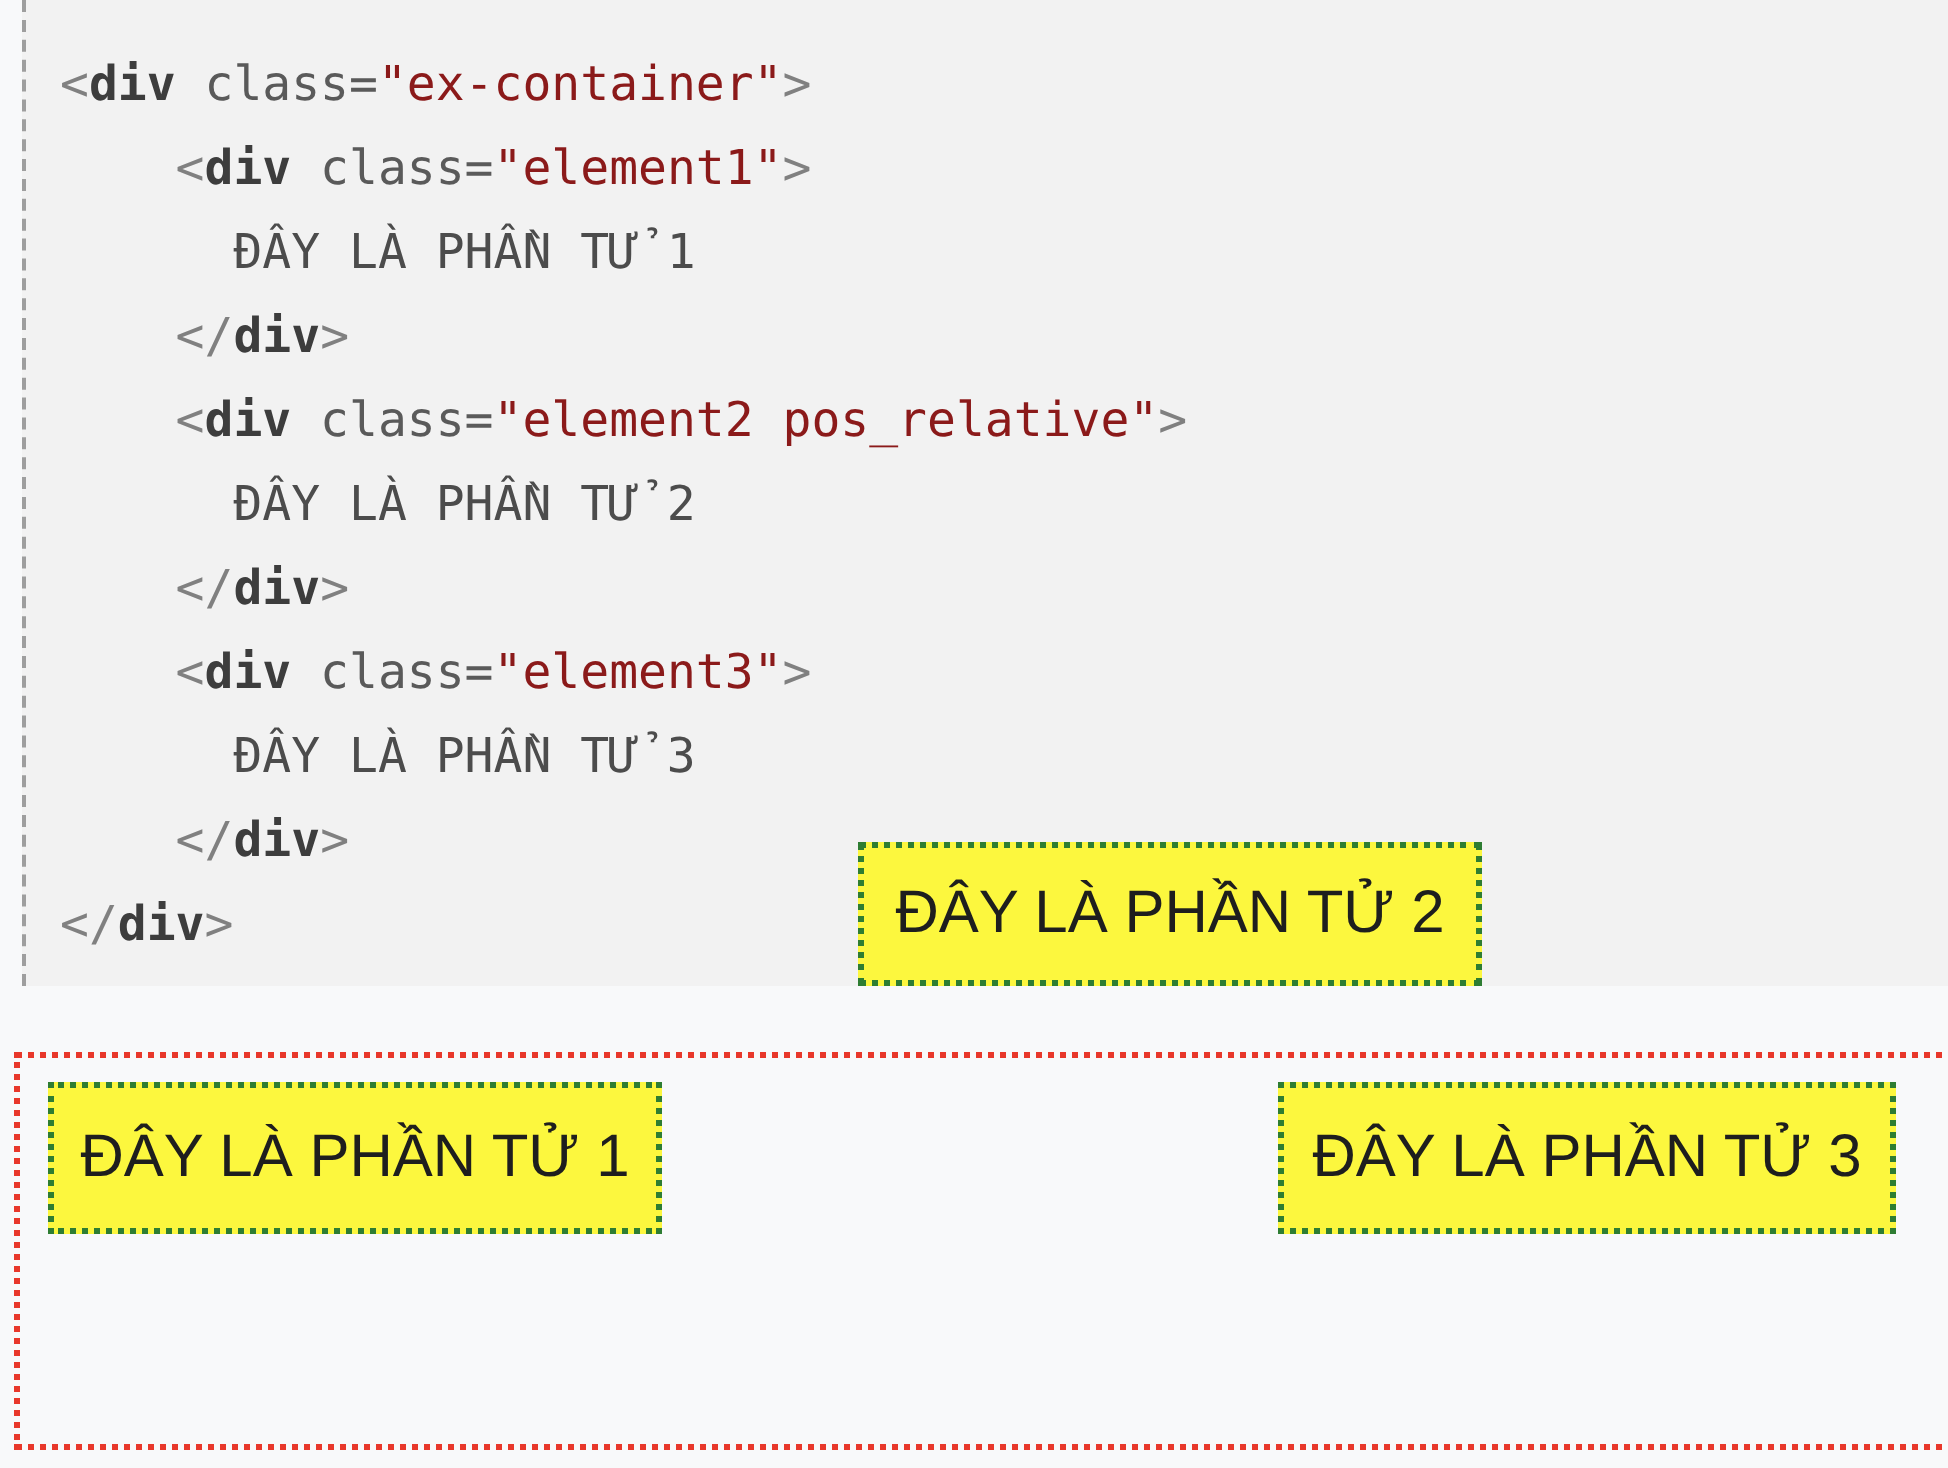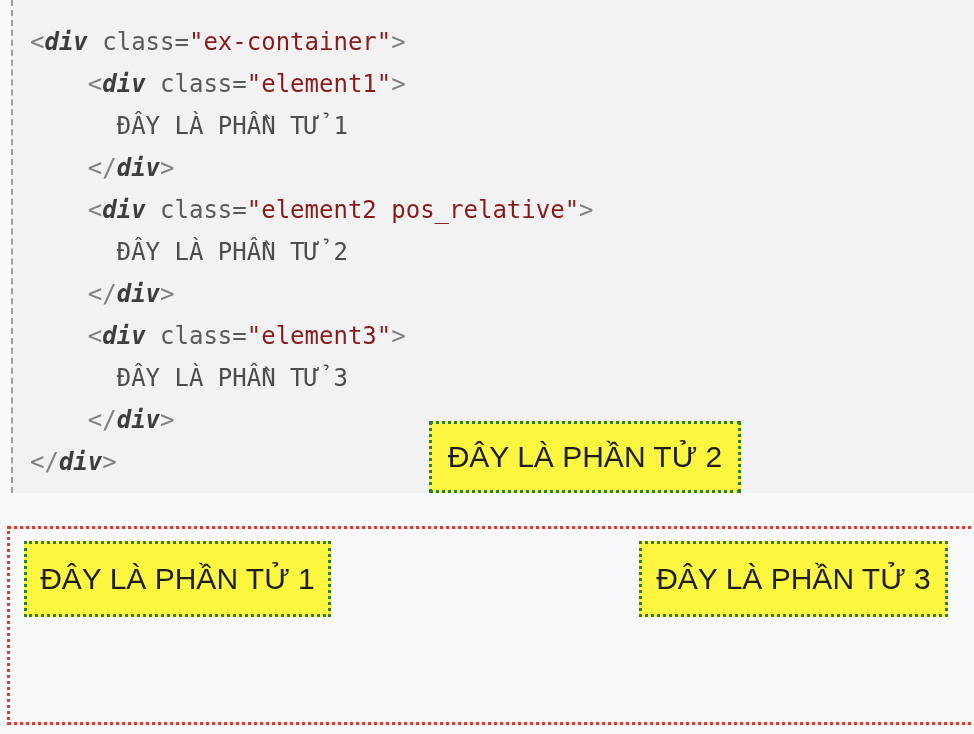--- a/index.html
+++ b/index.html
@@ -21,21 +21,21 @@
   }
   .code {
     padding: 21px 0 0 17px;
     font-family: "DejaVu Sans Mono", "Liberation Mono", monospace;
     font-size: 24px;
     line-height: 42px;
     white-space: pre;
   }
   .code-line { height: 42px; }
   .tok-punct { color: var(--tok-punct, #808080); }
-  .tok-tag   { color: var(--tok-tag, #3d3d3d); font-weight: bold; font-style: italic; }
+  .tok-tag   { color: var(--tok-tag, #3d3d3d); font-weight: bold; }
   .tok-attr  { color: var(--tok-attr, #5a5a5a); }
   .tok-value { color: var(--tok-value, #8b1a1a); }
   .tok-text  { color: var(--tok-text, #4c4c4c); }
 
   
   .demo-container {
     position: absolute;
     left: 7px; top: 526px;
     width: 990px;           
     height: 199px;

